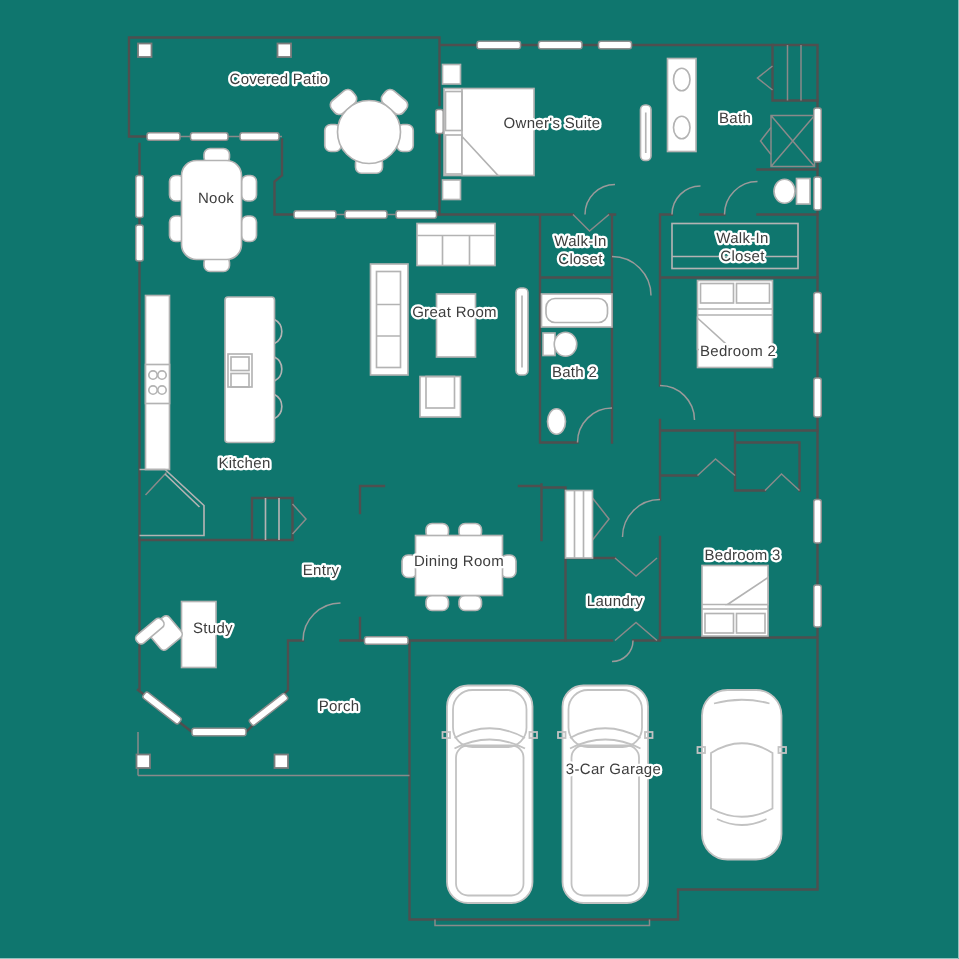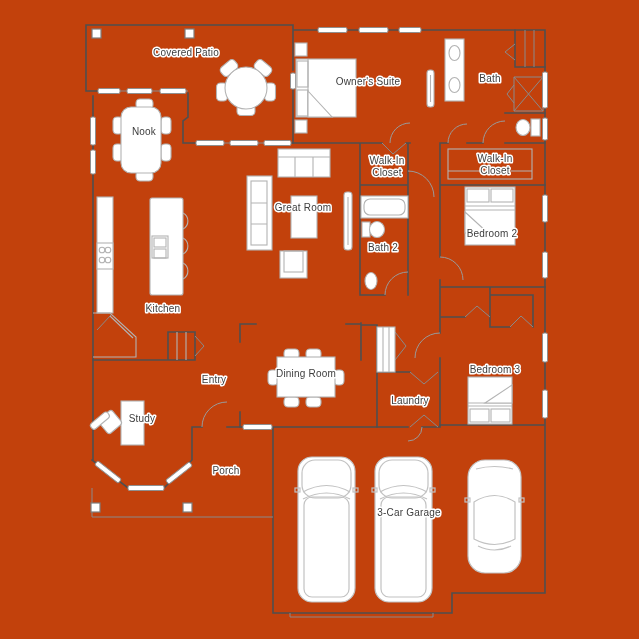--- a/index.html
+++ b/index.html
@@ -1,16 +1,16 @@
 <!DOCTYPE html>
 <html><head>
 <meta charset="utf-8">
 <style>
   html,body{margin:0;padding:0;background:#ffffff;}
-  .page{width:639px;height:639px;background:#c2410c;position:relative;overflow:hidden;}
+  .page{width:639px;height:639px;background:#0f766e;position:relative;overflow:hidden;}
   svg{display:block;}
   .wall{stroke:#4f4f4f;stroke-width:1.6;fill:none;stroke-linecap:square;}
   .thin{stroke:#8a8a8a;stroke-width:1;fill:none;}
   .zig{stroke:#8a8a8a;stroke-width:1;fill:none;}
   .arc{stroke:#9a9a9a;stroke-width:1;fill:none;}
   .furn{stroke:#b3b3b3;stroke-width:1.1;fill:#ffffff;}
   .furnl{stroke:#b3b3b3;stroke-width:1.1;fill:none;}
   .veh{stroke:#c2c2c2;stroke-width:1.2;fill:#ffffff;}
   .vehl{stroke:#c2c2c2;stroke-width:1.2;fill:none;}
   .win{fill:#ffffff;stroke:#8f8f8f;stroke-width:1;}

